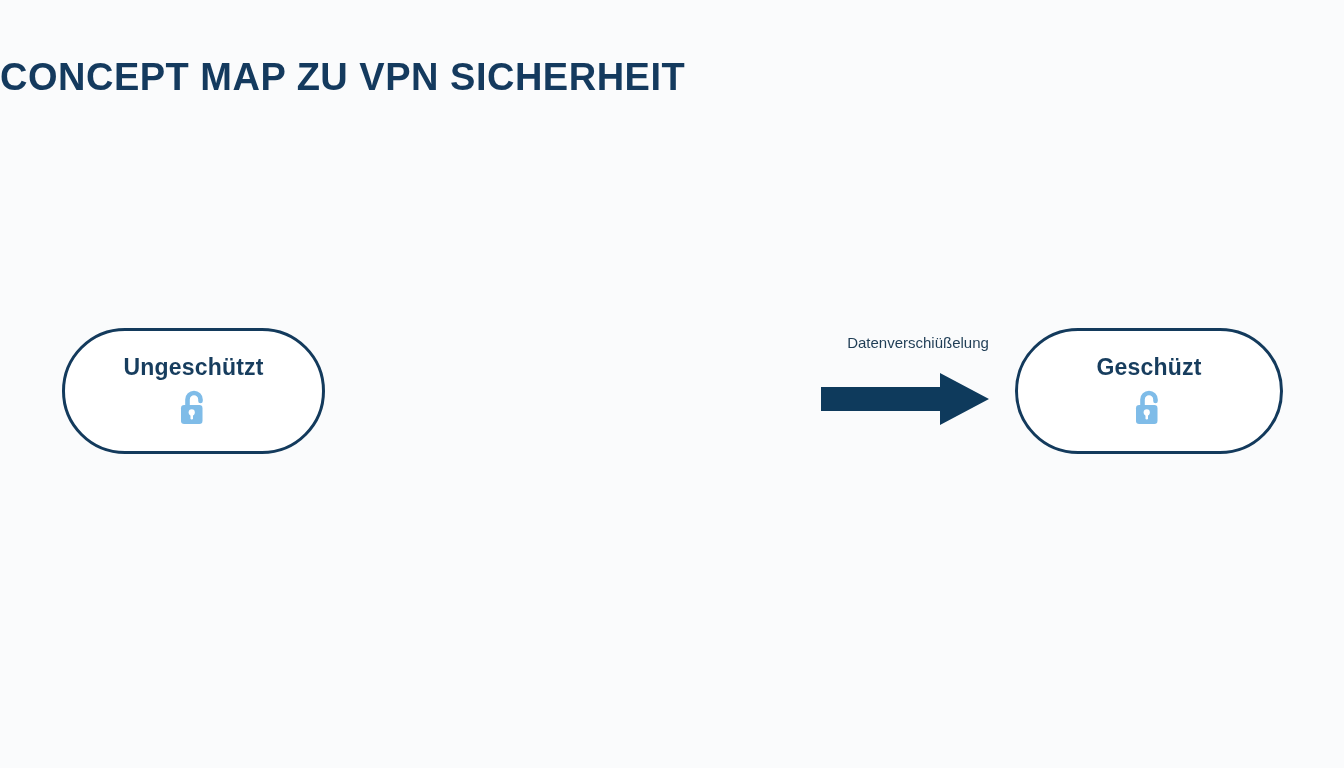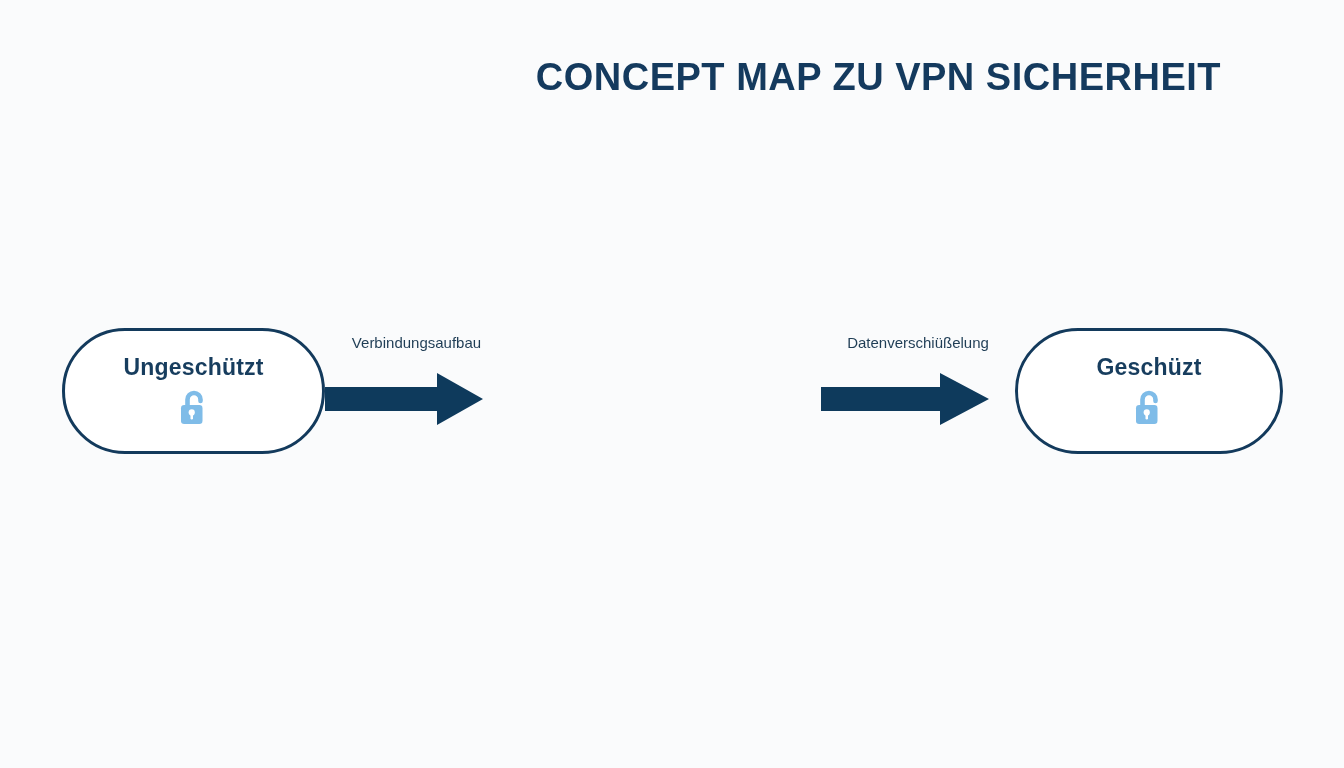--- a/index.html
+++ b/index.html
@@ -15,21 +15,21 @@
     overflow: hidden;
     position: relative;
   }
 
   
   .title {
     position: absolute;
     top: 56px;
     left: 0;
     width: 1221px;
-    text-align: right;
+    text-align: left;
     font-size: 38px;
     font-weight: bold;
     letter-spacing: 0.5px;
     color: #143A5E;
     white-space: nowrap;
   }
 
   
   .flow {
     position: absolute;
@@ -153,28 +153,20 @@
     <span class="lock-icon">
       <svg width="34" height="40" viewBox="0 0 34 40" aria-hidden="true">
         <path d="M10.5 17 V11.5 a6.5 6.5 0 0 1 13 0 V13" fill="none" stroke="#7FBCE8" stroke-width="4.6" stroke-linecap="round"></path>
         <rect x="4" y="17" width="21.5" height="19" rx="3.2" fill="#7FBCE8"></rect>
         <circle cx="14.75" cy="24.4" r="3.1" fill="#FFFFFF"></circle>
         <rect x="13.5" y="25.4" width="2.5" height="6" rx="1.2" fill="#FFFFFF"></rect>
       </svg>
     </span>
   </div>
 
-  <div class="connector" id="connector-1">
-    <div class="connector-label">Verbindungsaufbau</div>
-    <span class="connector-arrow">
-      <svg width="100%" height="100%" viewBox="0 0 183 52" preserveAspectRatio="none">
-        <path d="M0 14 H112 V0 L158 26 L112 52 V38 H0 Z" fill="#0E3A5C"></path>
-      </svg>
-    </span>
-  </div>
 
 
   <div class="connector" id="connector-2">
     <div class="connector-label">Datenverschiüßelung</div>
     <span class="connector-arrow">
       <svg width="100%" height="100%" viewBox="0 0 194 52" preserveAspectRatio="none">
         <path d="M0 14 H119 V0 L168 26 L119 52 V38 H0 Z" fill="#0E3A5C"></path>
       </svg>
     </span>
   </div>

